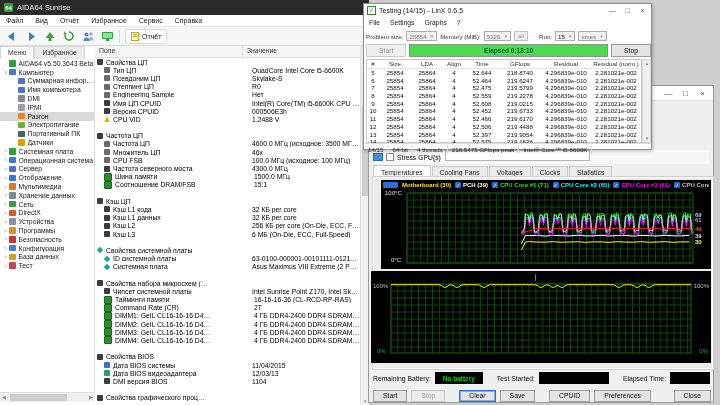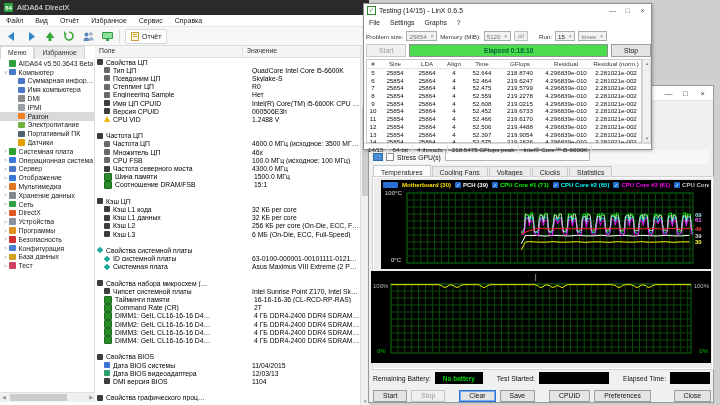--- a/index.html
+++ b/index.html
@@ -108,21 +108,21 @@
   #wm{position:absolute;left:8px;top:358px;width:460px;z-index:10;font-size:37px;font-weight:bold;letter-spacing:1px;color:rgba(190,190,190,0.38);-webkit-text-stroke:1px rgba(255,255,255,0.65);pointer-events:none;white-space:nowrap;}
 </style>
 </head>
 <body>
 
 <div id="stage">
 
   <div id="aida" class="win">
     <div id="a-title">
       <div class="logo">64</div>
-      <span class="t">AIDA64 DirectX</span>
+      <span class="t">AIDA64 Sunrise</span>
     </div>
     <div id="a-menubar">
         <span>Файл</span>
         <span>Вид</span>
         <span>Отчёт</span>
         <span>Избранное</span>
         <span>Сервис</span>
         <span>Справка</span>
       </div>
     <div id="a-toolbar">

